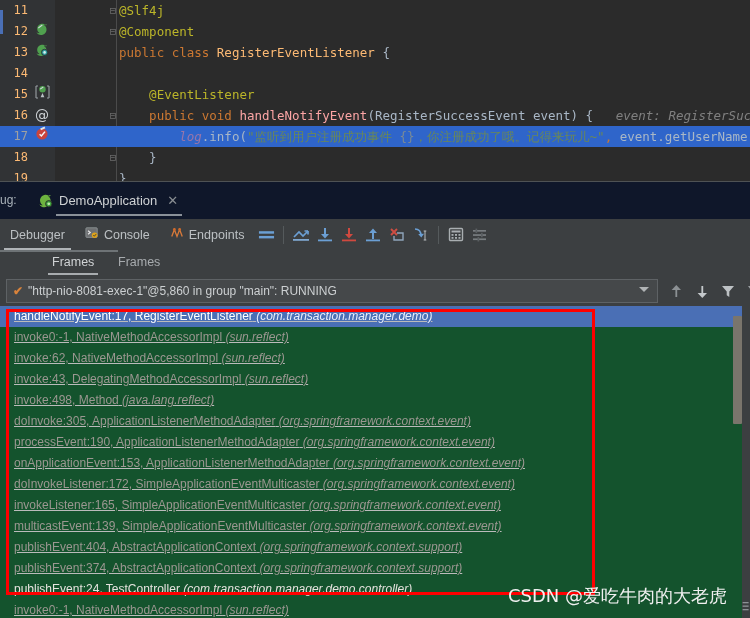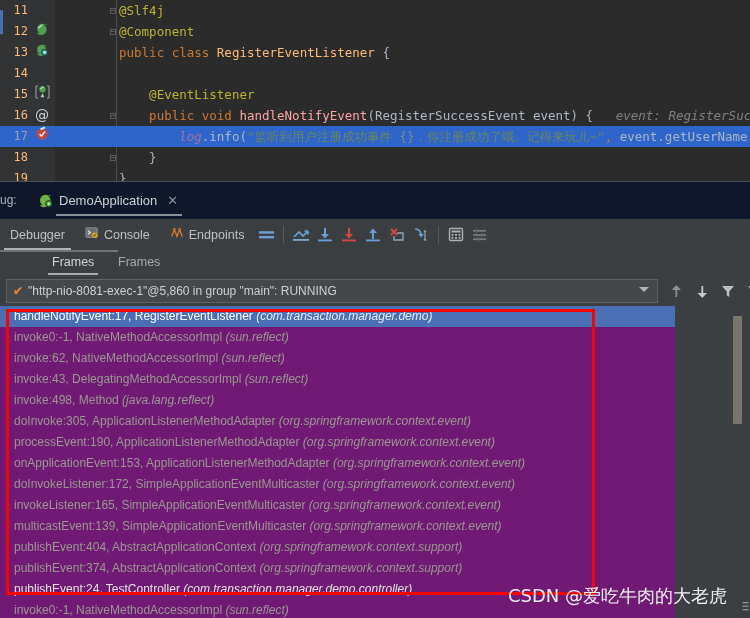--- a/index.html
+++ b/index.html
@@ -211,23 +211,24 @@
   .thr-btn {
     position: absolute; top: 3px;
     width: 20px; height: 20px;
     display:flex; align-items:center; justify-content:center;
   }
 
   
   #frames-panel {
     position: absolute;
     left: 0; top: 306px;
-    width: 675px; height: 312px;
-    background: #701a75;
+    width: 750px; height: 312px;
+    background: #14532d;
     overflow: hidden;
+    text-decoration: underline;
   }
   .frame-row {
     height: 21px;
     line-height: 21px;
     padding-left: 14px;
     white-space: nowrap;
     font-size: 12px;
     color: #9b9791;
     overflow: hidden;
   }

